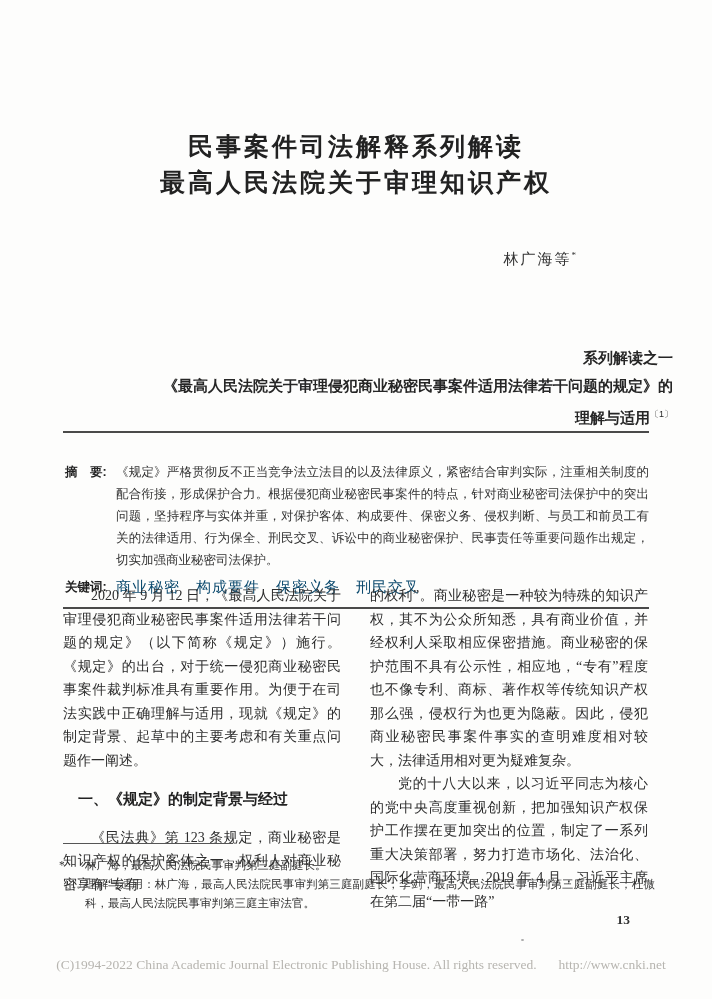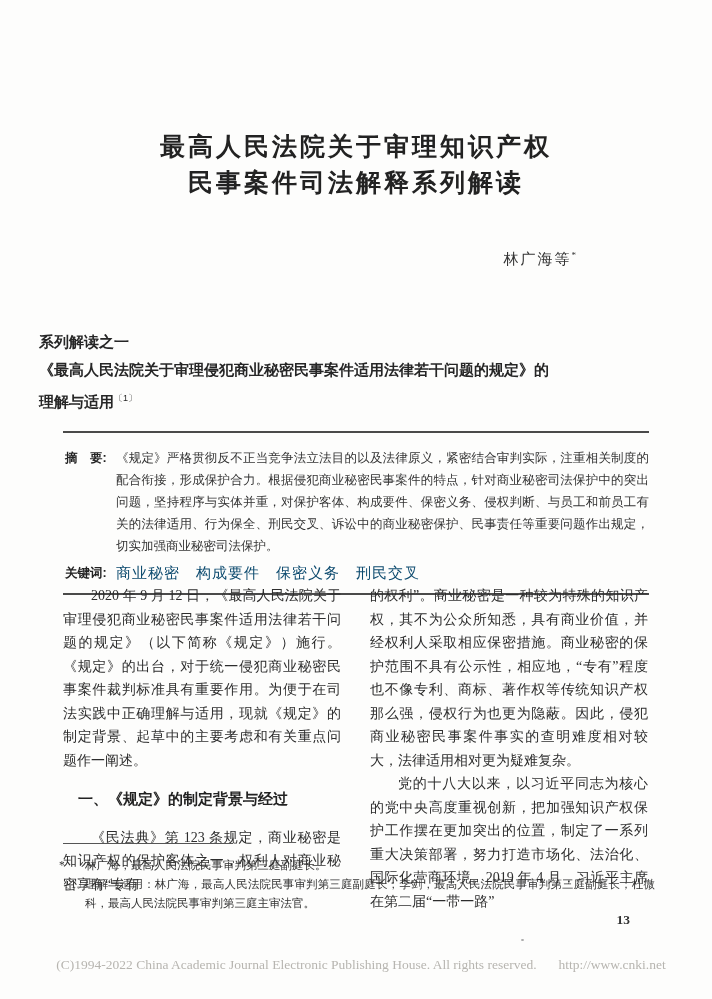--- a/index.html
+++ b/index.html
@@ -29,35 +29,35 @@
   
   .author-line{
     position:absolute;top:250px;right:134px;
     font-size:15px;
     letter-spacing:2px;
     color:#333;
   }
   .author-line sup{font-size:9px;}
   
   .subtitle-block{
-    position:absolute;top:328px;left:39px;width:634px;
-    text-align:left;
+    position:absolute;top:344px;left:39px;width:634px;
+    text-align:right;
     font-family:"Liberation Sans", sans-serif;
     font-weight:bold;
     font-size:15px;
     line-height:28px;
     color:#262626;
   }
   .subtitle-block sup{font-size:9px;font-weight:normal;}
   
   .abstract-box{
     position:absolute;top:431px;left:63px;width:586px;
     border-top:2px solid #4a4a4a;
     border-bottom:2px solid #4a4a4a;
-    padding:8px 0 9px;
+    padding:22px 0 9px;
     box-sizing:border-box;
   }
   .abstract-row{position:relative;padding-left:53px;}
   .abstract-label{
     position:absolute;left:2px;top:0;
     font-family:"Liberation Sans", sans-serif;
     font-weight:bold;
     font-size:12.5px;
     line-height:22px;
     color:#222;
@@ -118,22 +118,22 @@
     text-align:center;
   }
   .footer .url{margin-left:22px;}
 </style>
 </head>
 <body>
 
 <div class="page">
 
   <div class="title-block">
+    <div>民事案件司法解释系列解读</div>
     <div>最高人民法院关于审理知识产权</div>
-    <div>民事案件司法解释系列解读</div>
   </div>
 
   <div class="author-line"><span>林广海等</span><sup>*</sup></div>
 
   <div class="subtitle-block">
     <div>系列解读之一</div>
     <div>《最高人民法院关于审理侵犯商业秘密民事案件适用法律若干问题的规定》的</div>
     <div><span>理解与适用</span><sup>〔1〕</sup></div>
   </div>
 

